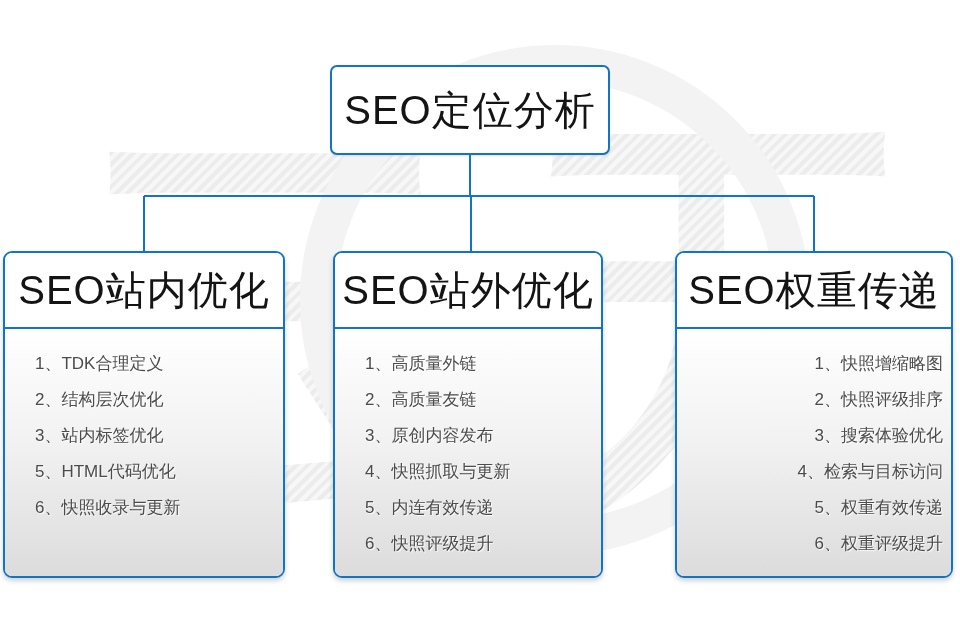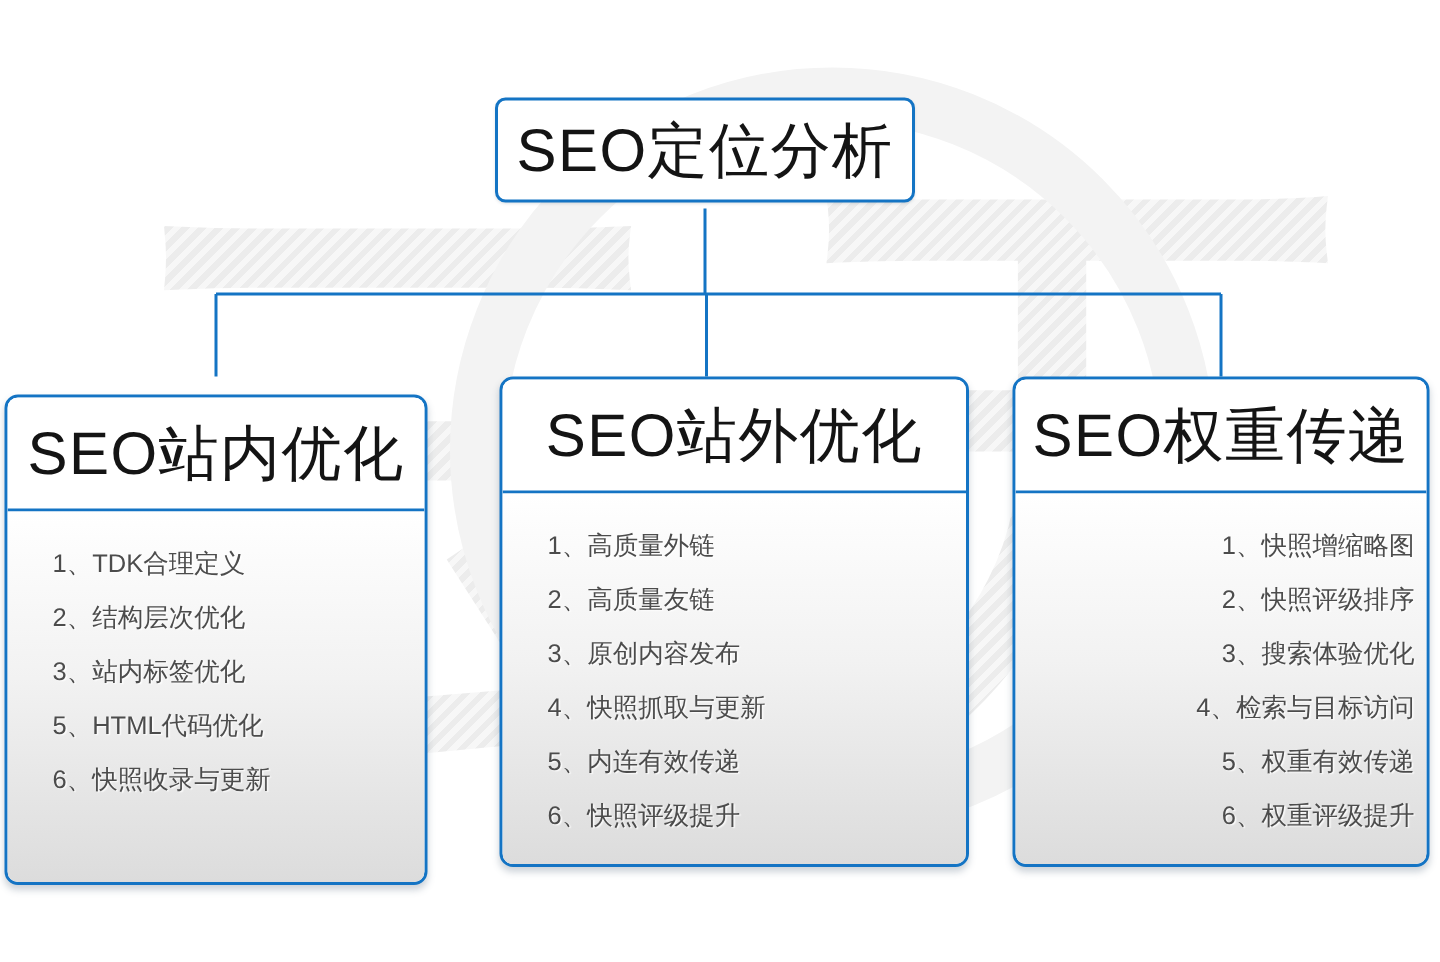--- a/index.html
+++ b/index.html
@@ -36,21 +36,21 @@
     border-radius:50%;
     z-index:0;
   }
   
   .connectors{position:absolute;left:0;top:0;z-index:1;}
   .connectors path{stroke:#1474c4;stroke-width:2;fill:none;}
   
   .root-box{
     position:absolute;
     left:330px;top:65px;
-    width:280px;height:70px;
+    width:280px;height:90px;
     box-sizing:border-box;
     background:#ffffff;
     border:2px solid #1474c4;
     border-radius:7px;
     display:flex;align-items:center;justify-content:center;
     font-size:40px;
     font-weight:300;
     color:#141414;
     letter-spacing:1px;
     z-index:2;
@@ -103,32 +103,32 @@
   <div class="watermark-circle"></div>
 
   <svg class="connectors" width="960" height="641" viewBox="0 0 960 641">
     <path d="M470,139 L470,196 M144,196 L814,196 M144,196 L144,251 M471,196 L471,251 M814,196 L814,251"></path>
   </svg>
 
   <div class="root-box">
     <span>SEO定位分析</span>
   </div>
 
-  <div class="col" style="left:3px;width:282px;margin-top:12px;">
+  <div class="col" style="left:3px;width:282px;">
     <div class="col-header">SEO站内优化</div>
     <ul class="col-body">
       <li>1、TDK合理定义</li>
       <li>2、结构层次优化</li>
       <li>3、站内标签优化</li>
       <li>5、HTML代码优化</li>
       <li>6、快照收录与更新</li>
     </ul>
   </div>
 
-  <div class="col" style="left:333px;width:313px;">
+  <div class="col" style="left:333px;width:270px;">
     <div class="col-header">SEO站外优化</div>
     <ul class="col-body">
       <li>1、高质量外链</li>
       <li>2、高质量友链</li>
       <li>3、原创内容发布</li>
       <li>4、快照抓取与更新</li>
       <li>5、内连有效传递</li>
       <li>6、快照评级提升</li>
     </ul>
   </div>

